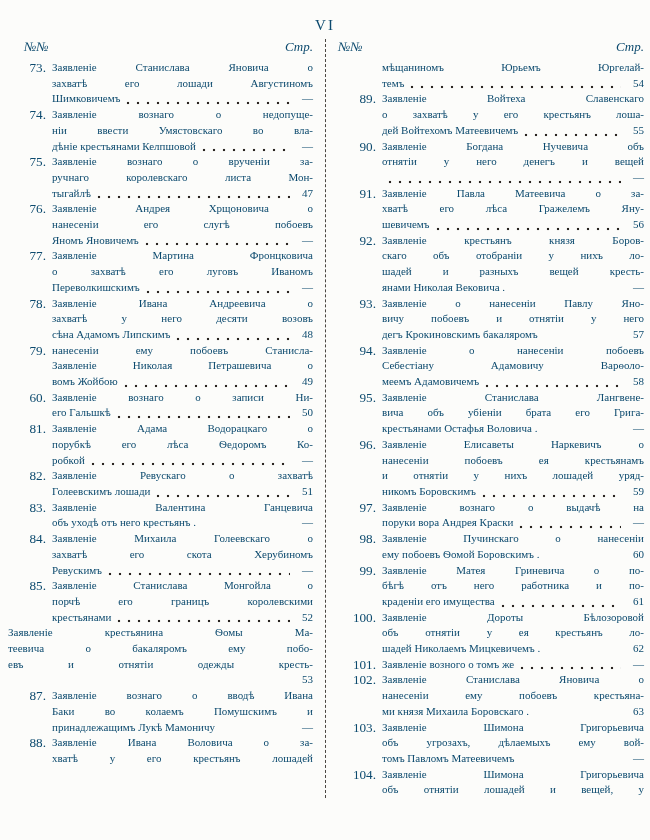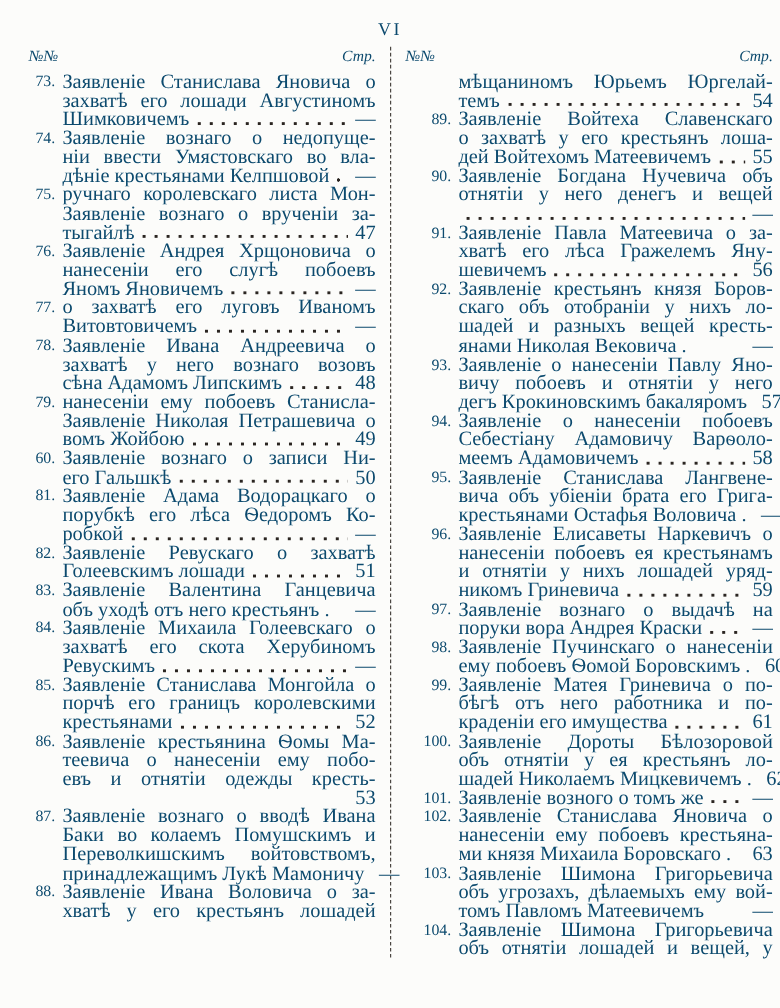--- a/index.html
+++ b/index.html
@@ -41,21 +41,21 @@
   .col-left .col-header{padding-left:16px;}
   .entry{display:flex;}
   .e-num{
     width:38px;flex:none;
     text-align:right;
     padding-right:6px;
     font-size:13.2px;line-height:15.7px;
   }
   .e-body{
     flex:1;min-width:0;
-    font-size:17px;line-height:15.7px;
+    font-size:11px;line-height:15.7px;
   }
   .line{
     text-align:justify;
     text-align-last:justify;
   }
   .pageline{display:flex;}
   .pl-text{white-space:nowrap;}
   .leader{
     flex:1;
     align-self:flex-end;
@@ -105,22 +105,22 @@
               <div class="pageline">
                 <div class="pl-text">дѣніе крестьянами Келпшовой</div>
                 <div class="leader"></div>
                 <div class="pl-pg">—</div>
               </div>
             </div>
           </div>
           <div class="entry">
             <div class="e-num">75.</div>
             <div class="e-body">
+              <div class="line">Заявленіе вознаго о врученіи за-</div>
               <div class="line">ручнаго королевскаго листа Мон-</div>
-              <div class="line">Заявленіе вознаго о врученіи за-</div>
               <div class="pageline">
                 <div class="pl-text">тыгайлѣ</div>
                 <div class="leader"></div>
                 <div class="pl-pg">47</div>
               </div>
             </div>
           </div>
           <div class="entry">
             <div class="e-num">76.</div>
             <div class="e-body">
@@ -129,33 +129,34 @@
               <div class="pageline">
                 <div class="pl-text">Яномъ Яновичемъ</div>
                 <div class="leader"></div>
                 <div class="pl-pg">—</div>
               </div>
             </div>
           </div>
           <div class="entry">
             <div class="e-num">77.</div>
             <div class="e-body">
+              <div class="line">Заявленіе Мартина Фронцковича</div>
               <div class="line">о захватѣ его луговъ Иваномъ</div>
               <div class="pageline">
-                <div class="pl-text">Витовтовичемъ</div>
+                <div class="pl-text">Переволкишскимъ</div>
                 <div class="leader"></div>
                 <div class="pl-pg">—</div>
               </div>
             </div>
           </div>
           <div class="entry">
             <div class="e-num">78.</div>
             <div class="e-body">
               <div class="line">Заявленіе Ивана Андреевича о</div>
-              <div class="line">захватѣ у него вознаго возовъ</div>
+              <div class="line">захватѣ у него десяти возовъ</div>
               <div class="pageline">
                 <div class="pl-text">сѣна Адамомъ Липскимъ</div>
                 <div class="leader"></div>
                 <div class="pl-pg">48</div>
               </div>
             </div>
           </div>
           <div class="entry">
             <div class="e-num">79.</div>
             <div class="e-body">
@@ -231,37 +232,35 @@
               <div class="line">Заявленіе Станислава Монгойла о</div>
               <div class="line">порчѣ его границъ королевскими</div>
               <div class="pageline">
                 <div class="pl-text">крестьянами</div>
                 <div class="leader"></div>
                 <div class="pl-pg">52</div>
               </div>
             </div>
           </div>
           <div class="entry">
-            <div class="e-num">86.</div>
             <div class="e-body">
               <div class="line">Заявленіе крестьянина Ѳомы Ма-</div>
-              <div class="line">теевича о нанесеніи ему побо-</div>
+              <div class="line">теевича о бакаляромъ ему побо-</div>
               <div class="line">евъ и отнятіи одежды кресть-</div>
               <div class="pageline">
                 <div class="leader nodots"></div>
                 <div class="pl-pg">53</div>
               </div>
             </div>
           </div>
           <div class="entry">
             <div class="e-num">87.</div>
             <div class="e-body">
               <div class="line">Заявленіе вознаго о вводѣ Ивана</div>
               <div class="line">Баки во колаемъ Помушскимъ и</div>
-              <div class="line">Переволкишскимъ войтовствомъ,</div>
               <div class="pageline">
                 <div class="pl-text">принадлежащимъ Лукѣ Мамоничу</div>
                 <div class="leader nodots"></div>
                 <div class="pl-pg">—</div>
               </div>
             </div>
           </div>
           <div class="entry">
             <div class="e-num">88.</div>
             <div class="e-body">
@@ -372,21 +371,21 @@
               </div>
             </div>
           </div>
           <div class="entry">
             <div class="e-num">96.</div>
             <div class="e-body">
               <div class="line">Заявленіе Елисаветы Наркевичъ о</div>
               <div class="line">нанесеніи побоевъ ея крестьянамъ</div>
               <div class="line">и отнятіи у нихъ лошадей уряд-</div>
               <div class="pageline">
-                <div class="pl-text">никомъ Гриневича</div>
+                <div class="pl-text">никомъ Боровскимъ</div>
                 <div class="leader"></div>
                 <div class="pl-pg">59</div>
               </div>
             </div>
           </div>
           <div class="entry">
             <div class="e-num">97.</div>
             <div class="e-body">
               <div class="line">Заявленіе вознаго о выдачѣ на</div>
               <div class="pageline">

